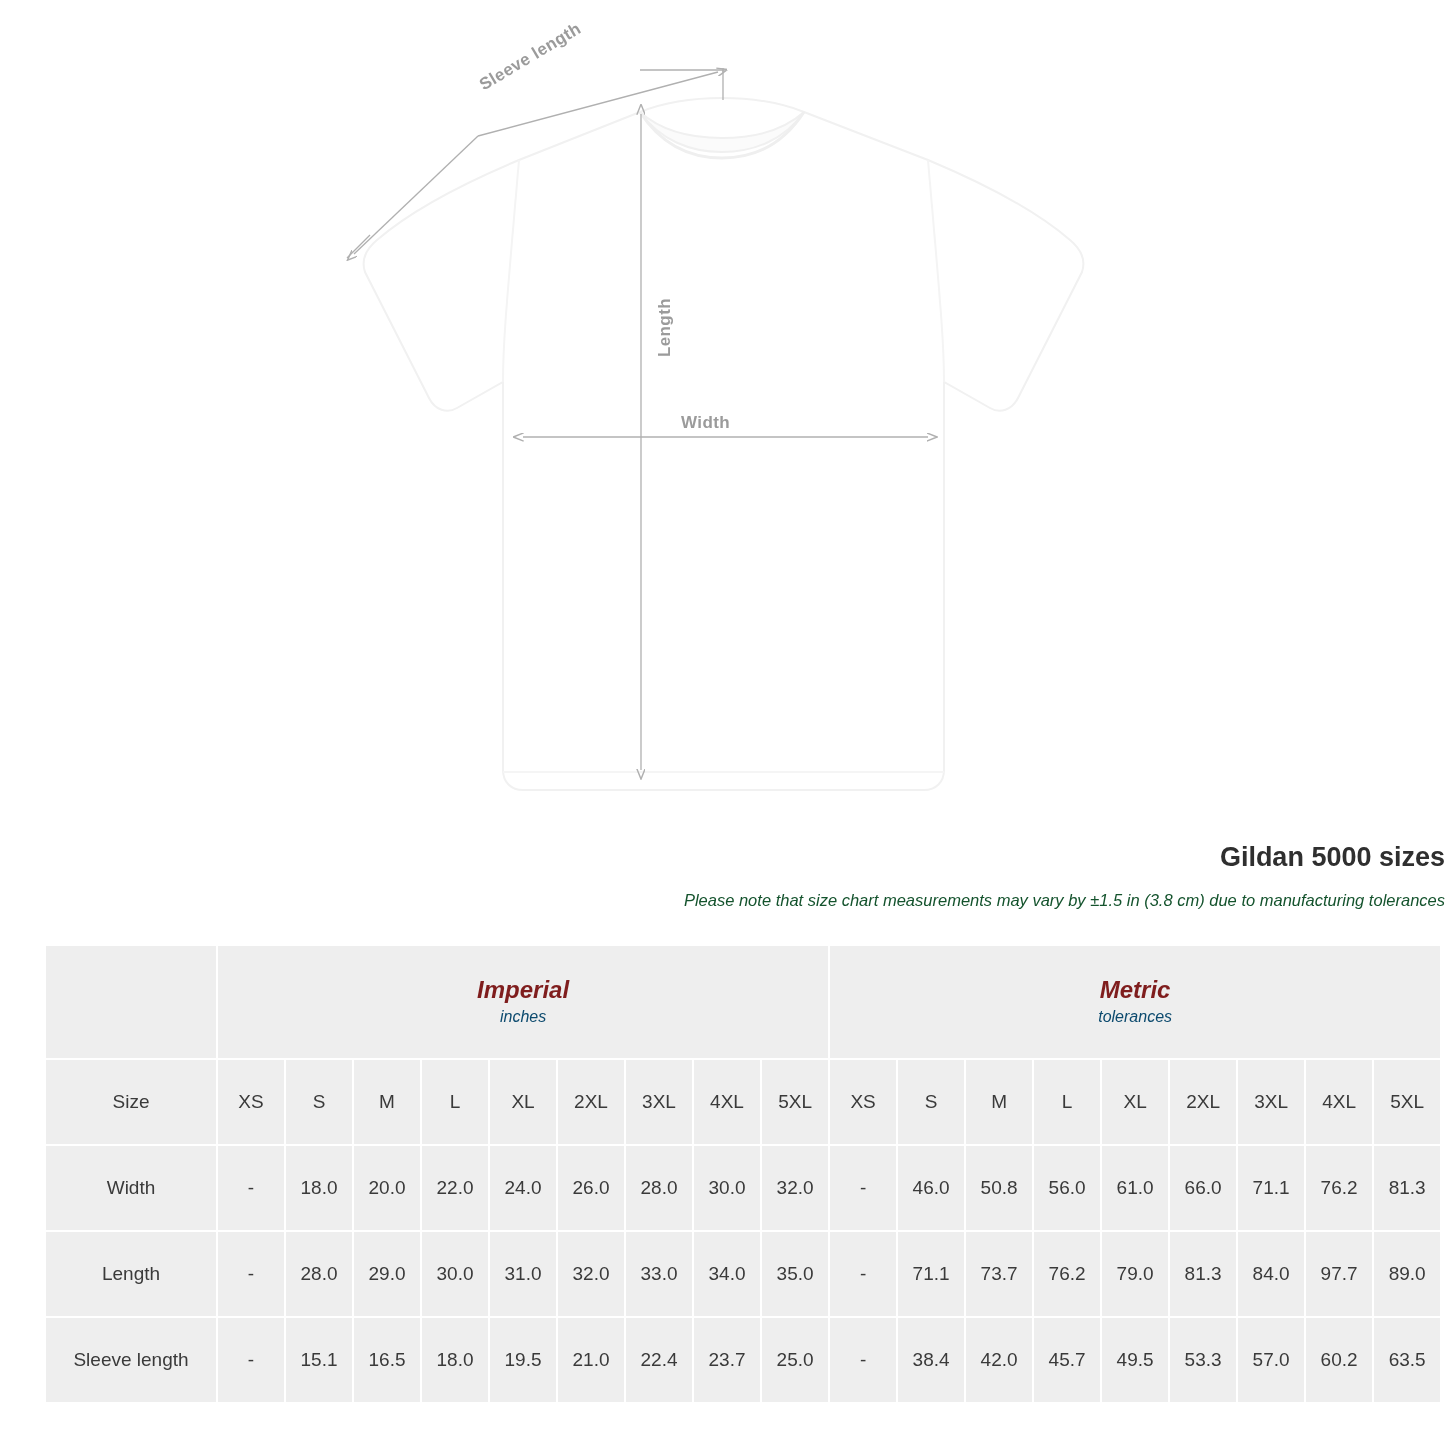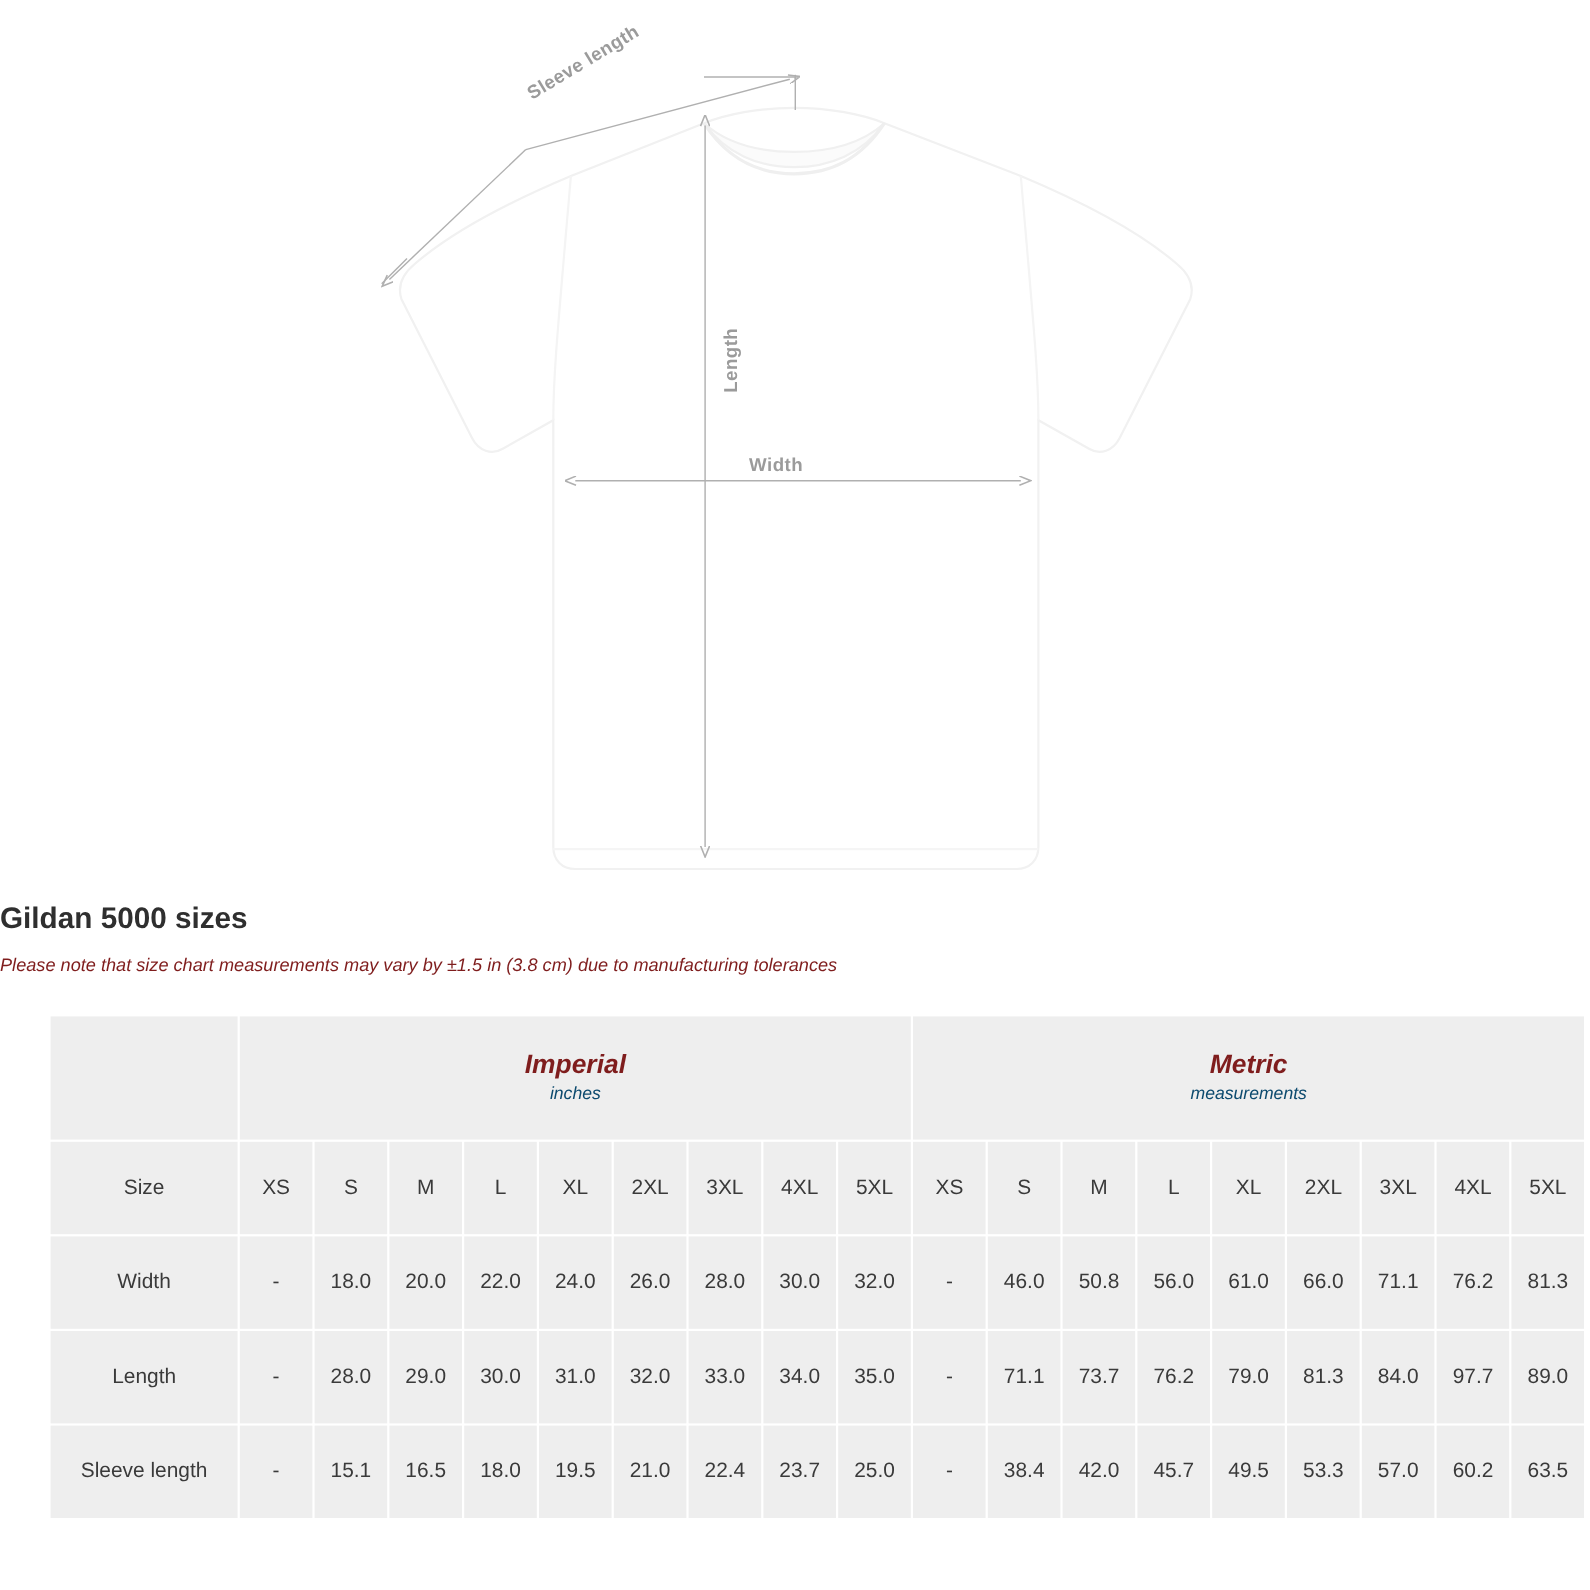--- a/index.html
+++ b/index.html
@@ -52,32 +52,33 @@
     text-orientation: mixed;
     transform: rotate(180deg);
   }
   #label-width {
     left: 681px;
     top: 413px;
   }
 
   
   .chart-heading {
-    text-align: left;
+    text-align: right;
+    margin-top: 22px;
   }
   .chart-title {
     font-size: 27px;
     font-weight: bold;
     color: #2f2f2f;
     margin: 0;
   }
   .chart-note {
     font-size: 16.5px;
     font-style: italic;
-    color: #7f1d1d;
+    color: #14532d;
     margin: 18px 0 0 0;
   }
 
   
   .table-wrap {
     margin: 34px 44px 0 44px;
   }
   table.size-table {
     border-collapse: separate;
     border-spacing: 2px;
@@ -215,21 +216,21 @@
       <tbody>
 
         <tr>
           <td class="corner unit-cell"></td>
           <td class="unit-cell" colspan="9">
             <div class="unit-system">Imperial</div>
             <div class="unit-units">inches</div>
           </td>
           <td class="unit-cell" colspan="9">
             <div class="unit-system">Metric</div>
-            <div class="unit-units">measurements</div>
+            <div class="unit-units">tolerances</div>
           </td>
         </tr>
 
         <tr class="light-row">
           <td class="row-head">Size</td>
           <td class="col-head">XS</td>
           <td class="col-head">S</td>
           <td class="col-head">M</td>
           <td class="col-head">L</td>
           <td class="col-head">XL</td>

